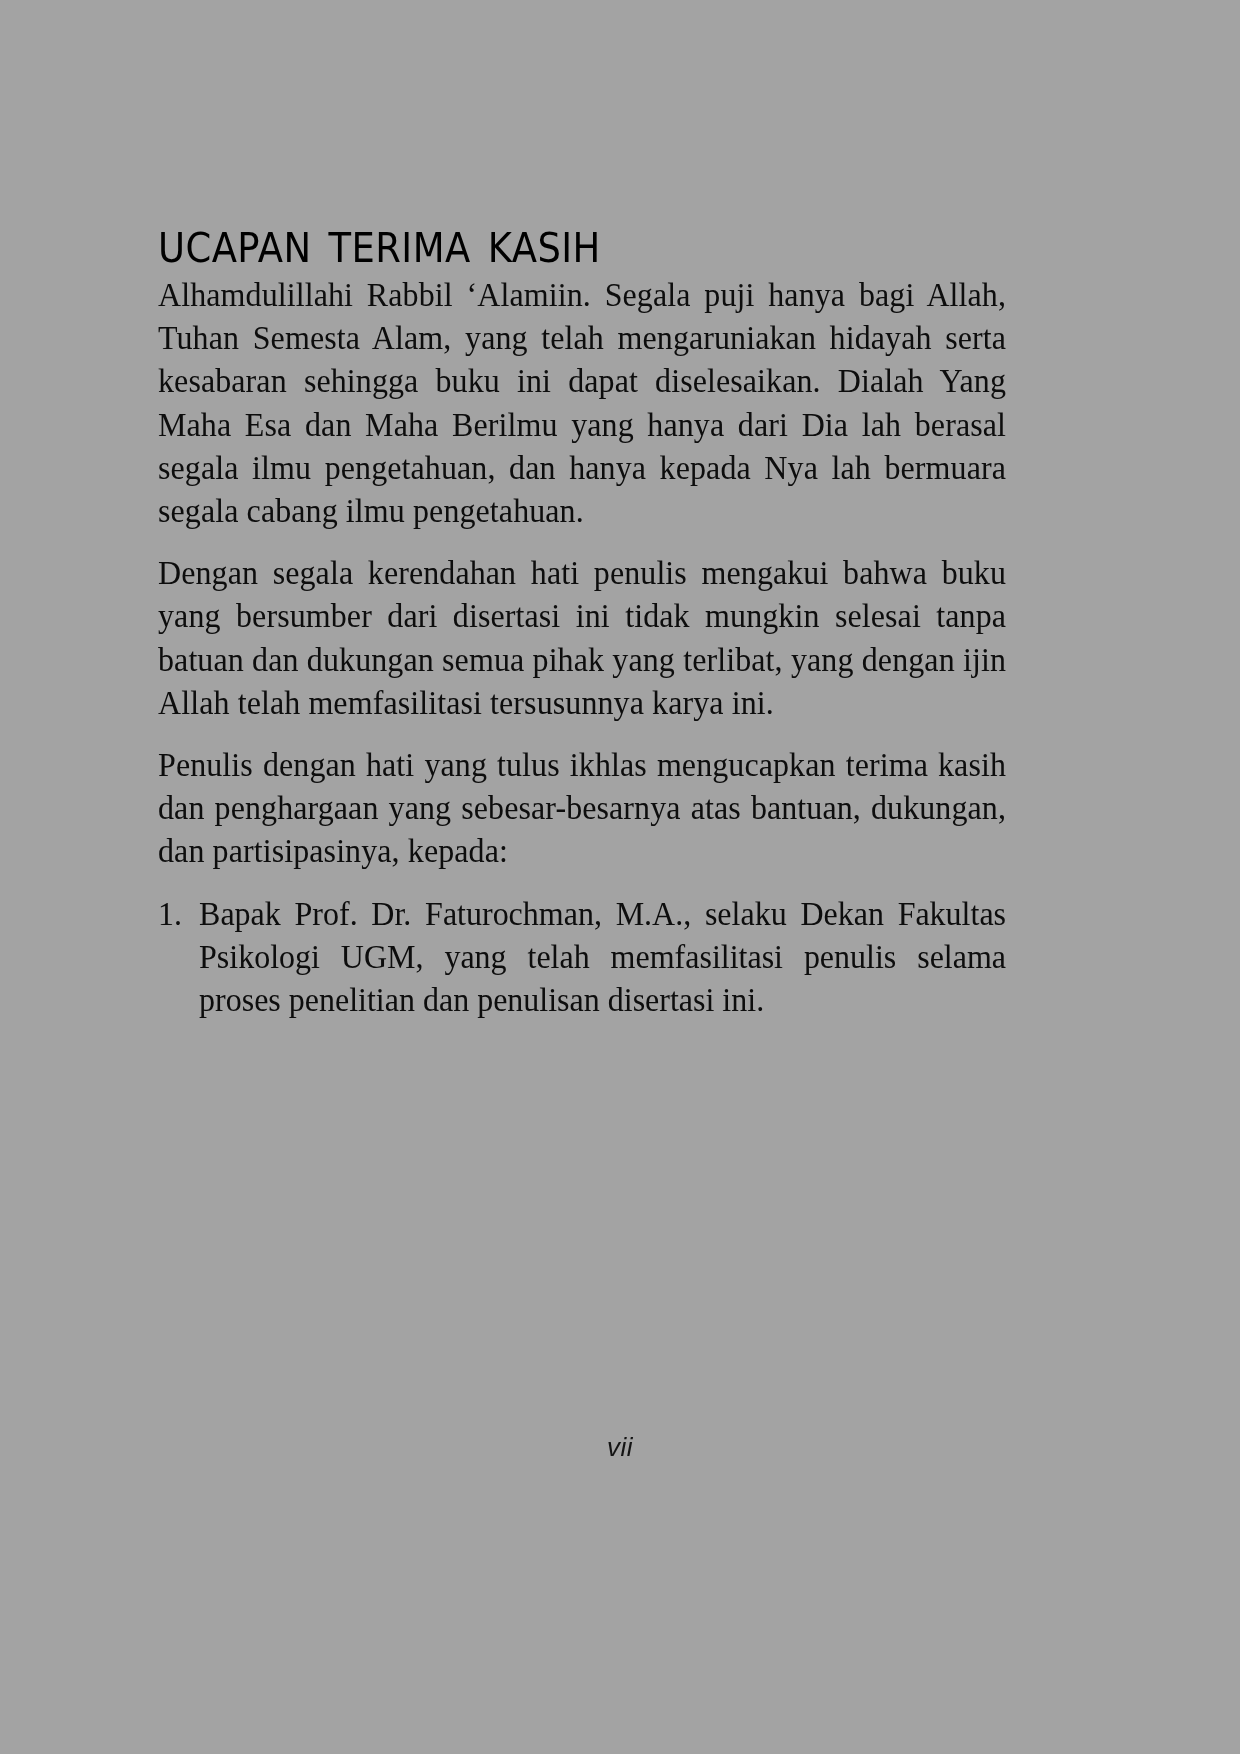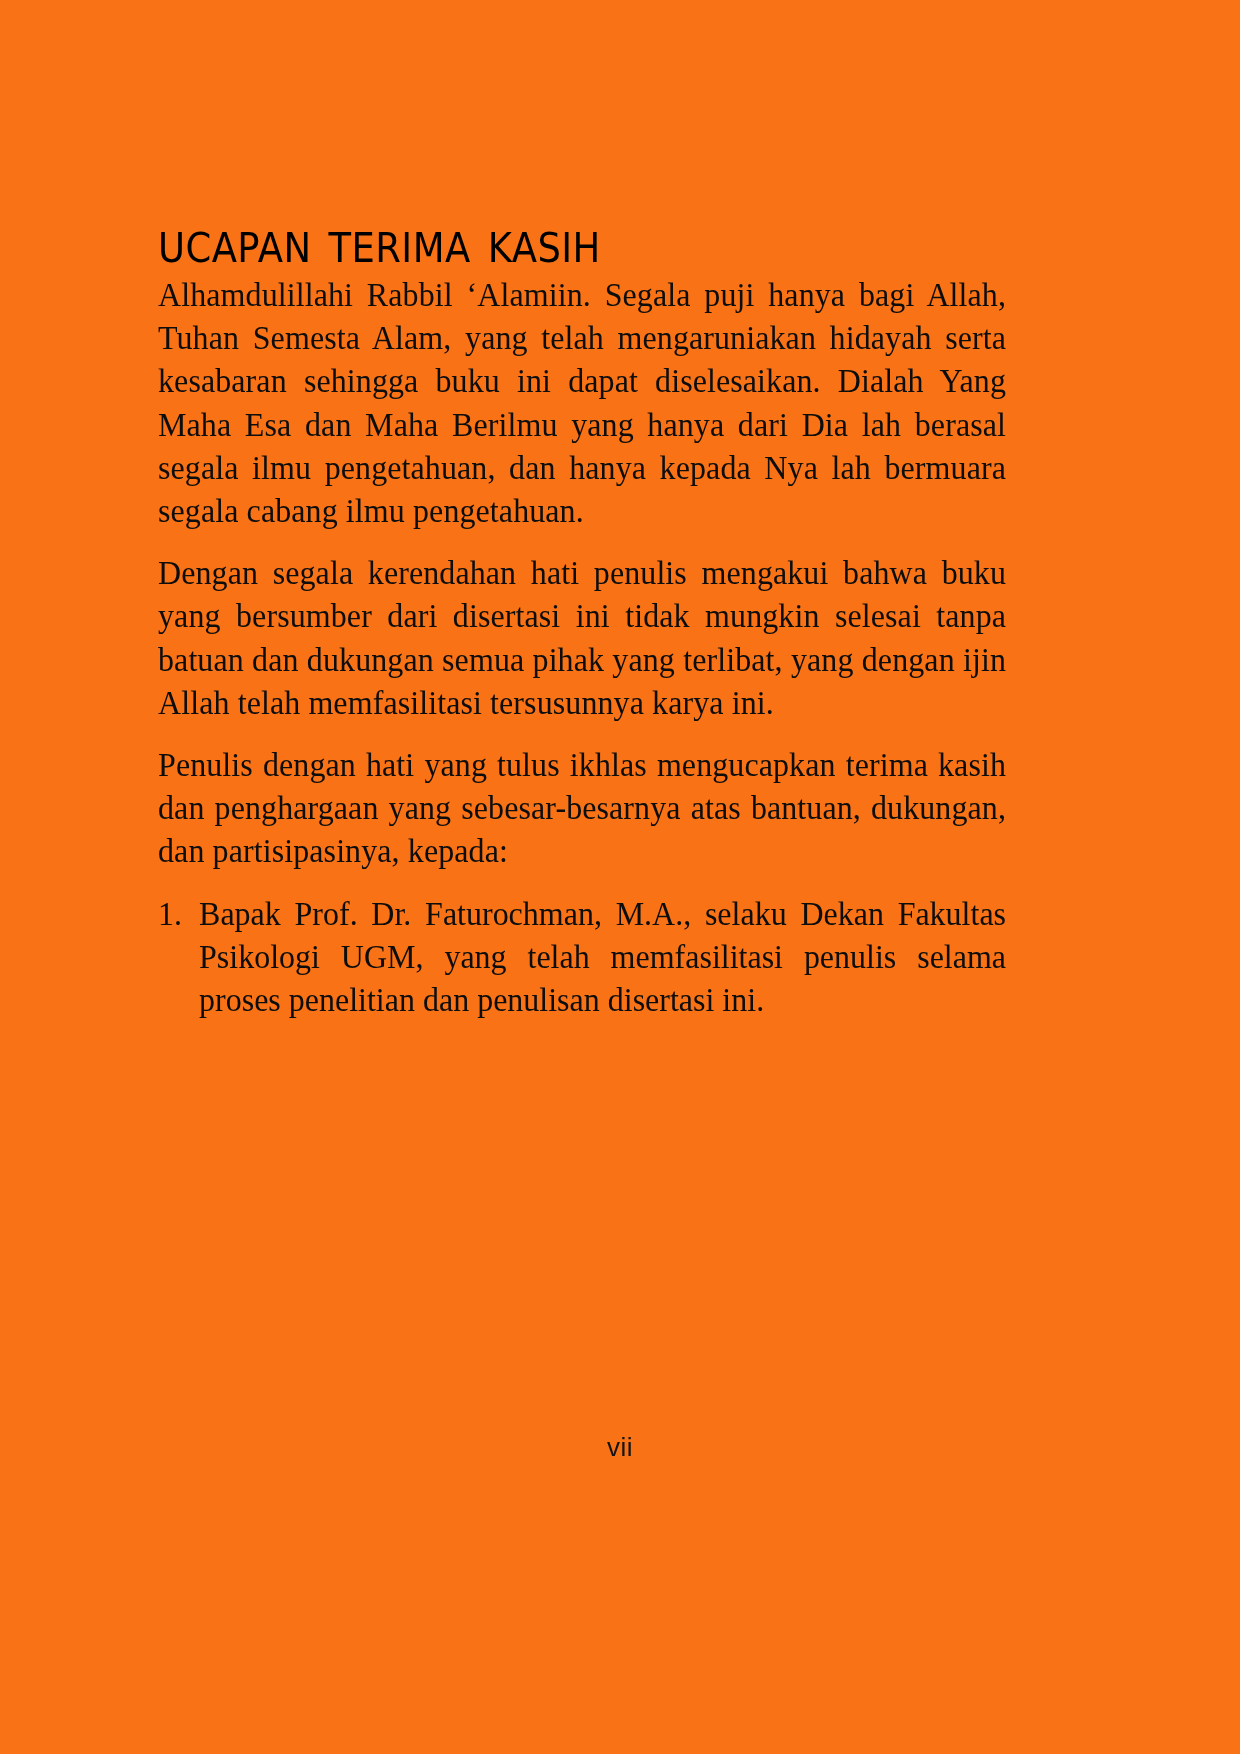--- a/index.html
+++ b/index.html
@@ -5,21 +5,21 @@
   html, body {
     margin: 0;
     padding: 0;
     background: #ffffff;
   }
 
   .page {
     position: relative;
     width: 1240px;
     height: 1754px;
-    background: #f97316;
+    background: #a3a3a3;
     box-sizing: border-box;
     overflow: hidden;
   }
 
   .content {
     position: absolute;
     left: 158px;
     top: 0;
     width: 848px;
   }
@@ -99,20 +99,21 @@
   .page-number {
     position: absolute;
     left: 0;
     right: 0;
     top: 1432px;
     text-align: center;
     font-family: "Liberation Sans", "DejaVu Sans", sans-serif;
     font-size: 26px;
     color: #141414;
     letter-spacing: 0.4px;
+    font-style: italic;
   }
 </style>
 </head>
 <body>
 
 <div class="page">
 
   <div class="content">
 
     <h1 class="page-title">Ucapan Terima Kasih</h1>

